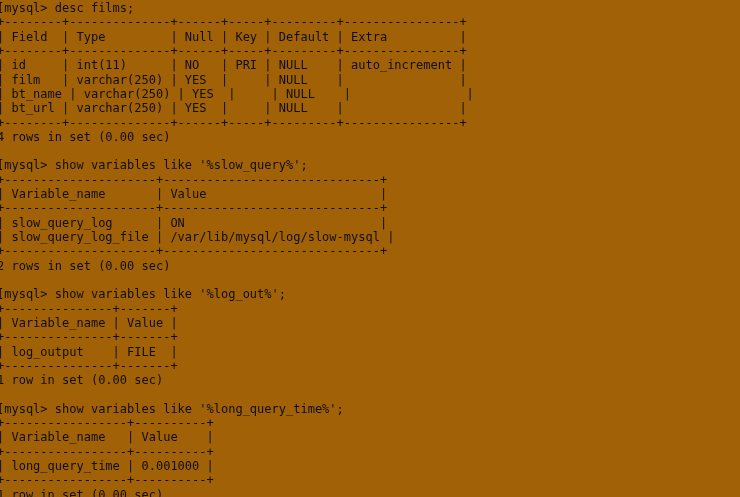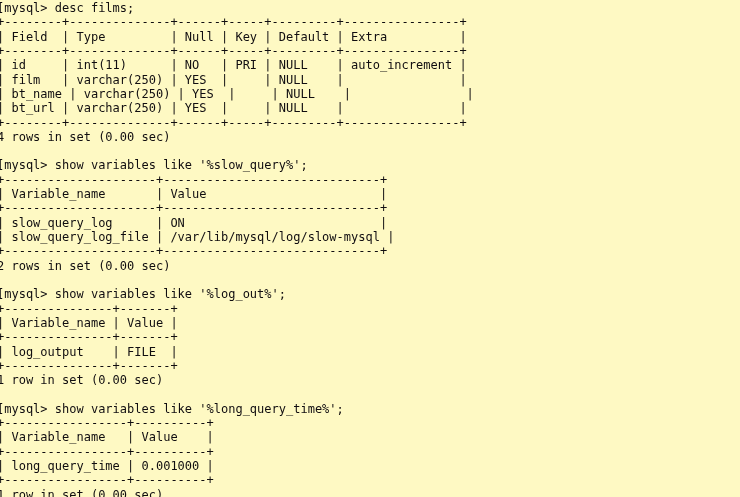--- a/index.html
+++ b/index.html
@@ -11,21 +11,21 @@
   body {
     width: 740px;
     height: 497px;
     overflow: hidden;
     font-family: "DejaVu Sans Mono", "Liberation Mono", monospace;
   }
   #terminal {
     position: relative;
     width: 740px;
     height: 497px;
-    background: #fef9c3;
+    background: #a16207;
     color: #100d10;
     font-family: "DejaVu Sans Mono", "Liberation Mono", monospace;
     font-size: 12px;
     line-height: 14.32px;
     letter-spacing: 0px;
     
     padding: 1px 0 0 -0px;
     box-sizing: border-box;
   }
   #terminal pre {

